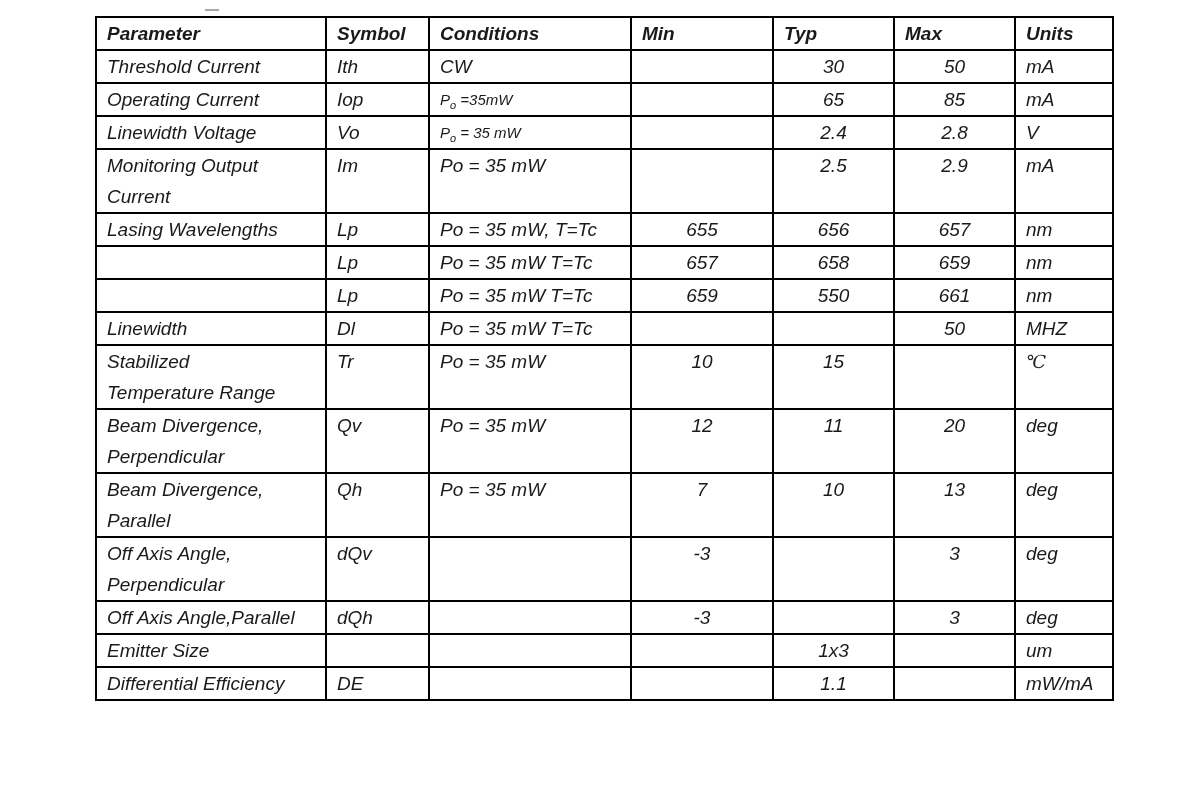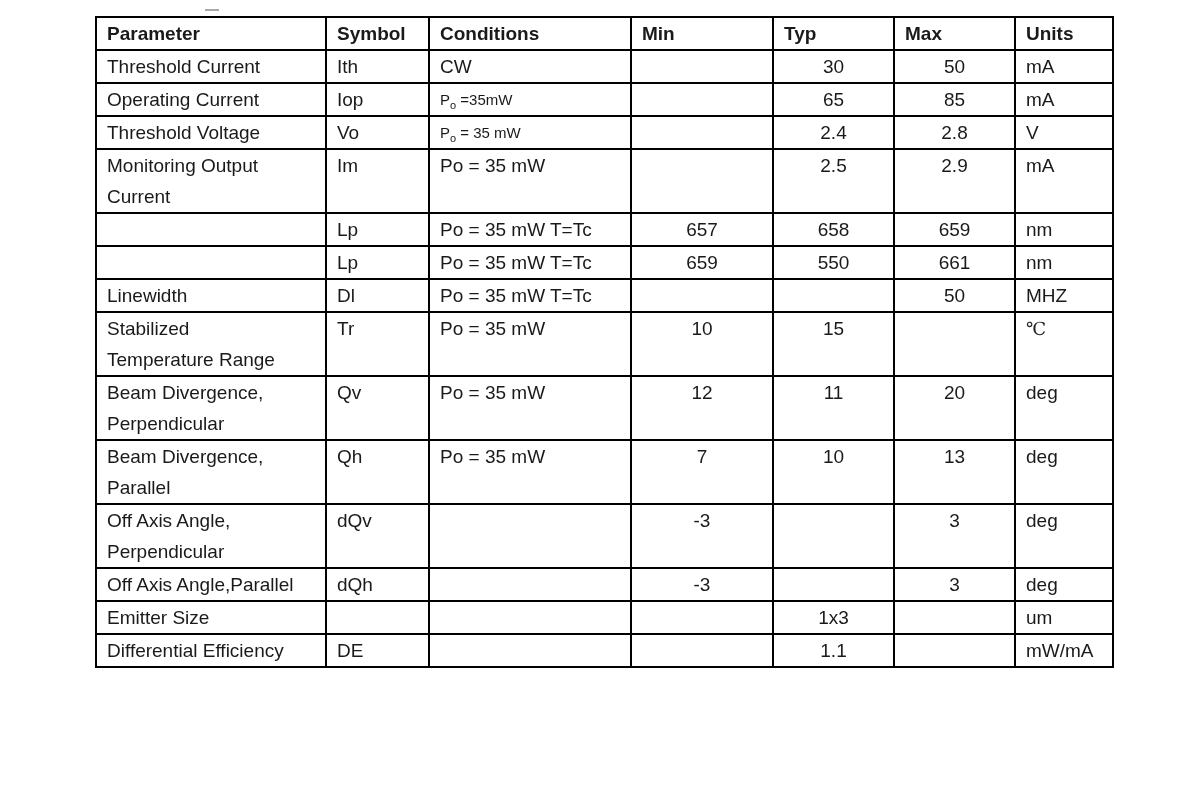--- a/index.html
+++ b/index.html
@@ -19,20 +19,21 @@
     height: 2px;
     background: #a9a9a9;
   }
   table.spec-table {
     position: absolute;
     left: 95px;
     top: 16px;
     width: 1017px;
     border-collapse: collapse;
     table-layout: fixed;
+    font-style: italic;
   }
   .spec-table th, .spec-table td {
     border: 2px solid #000000;
     padding: 0 2px 0 10px;
     vertical-align: top;
     line-height: 31px;
     font-size: 19px;
     color: #1a1a1a;
     overflow: hidden;
   }
@@ -102,36 +103,45 @@
         <tr class="row-single">
           <td class="col-parameter">Operating Current</td>
           <td class="col-symbol">Iop</td>
           <td class="col-conditions cond-small">P<sub>o</sub> =35mW</td>
           <td class="col-min"></td>
           <td class="col-typ">65</td>
           <td class="col-max">85</td>
           <td class="col-units">mA</td>
         </tr>
         <tr class="row-single">
-          <td class="col-parameter">Threshold Voltage</td>
+          <td class="col-parameter">Linewidth Voltage</td>
           <td class="col-symbol">Vo</td>
           <td class="col-conditions cond-small">P<sub>o</sub> = 35 mW</td>
           <td class="col-min"></td>
           <td class="col-typ">2.4</td>
           <td class="col-max">2.8</td>
           <td class="col-units">V</td>
         </tr>
         <tr class="row-tall">
           <td class="col-parameter">Monitoring Output<br>Current</td>
           <td class="col-symbol">Im</td>
           <td class="col-conditions">Po = 35 mW</td>
           <td class="col-min"></td>
           <td class="col-typ">2.5</td>
           <td class="col-max">2.9</td>
           <td class="col-units">mA</td>
+        </tr>
+        <tr class="row-single">
+          <td class="col-parameter">Lasing Wavelengths</td>
+          <td class="col-symbol">Lp</td>
+          <td class="col-conditions">Po = 35 mW, T=Tc</td>
+          <td class="col-min">655</td>
+          <td class="col-typ">656</td>
+          <td class="col-max">657</td>
+          <td class="col-units">nm</td>
         </tr>
         <tr class="row-single">
           <td class="col-parameter"></td>
           <td class="col-symbol">Lp</td>
           <td class="col-conditions">Po = 35 mW T=Tc</td>
           <td class="col-min">657</td>
           <td class="col-typ">658</td>
           <td class="col-max">659</td>
           <td class="col-units">nm</td>
         </tr>

